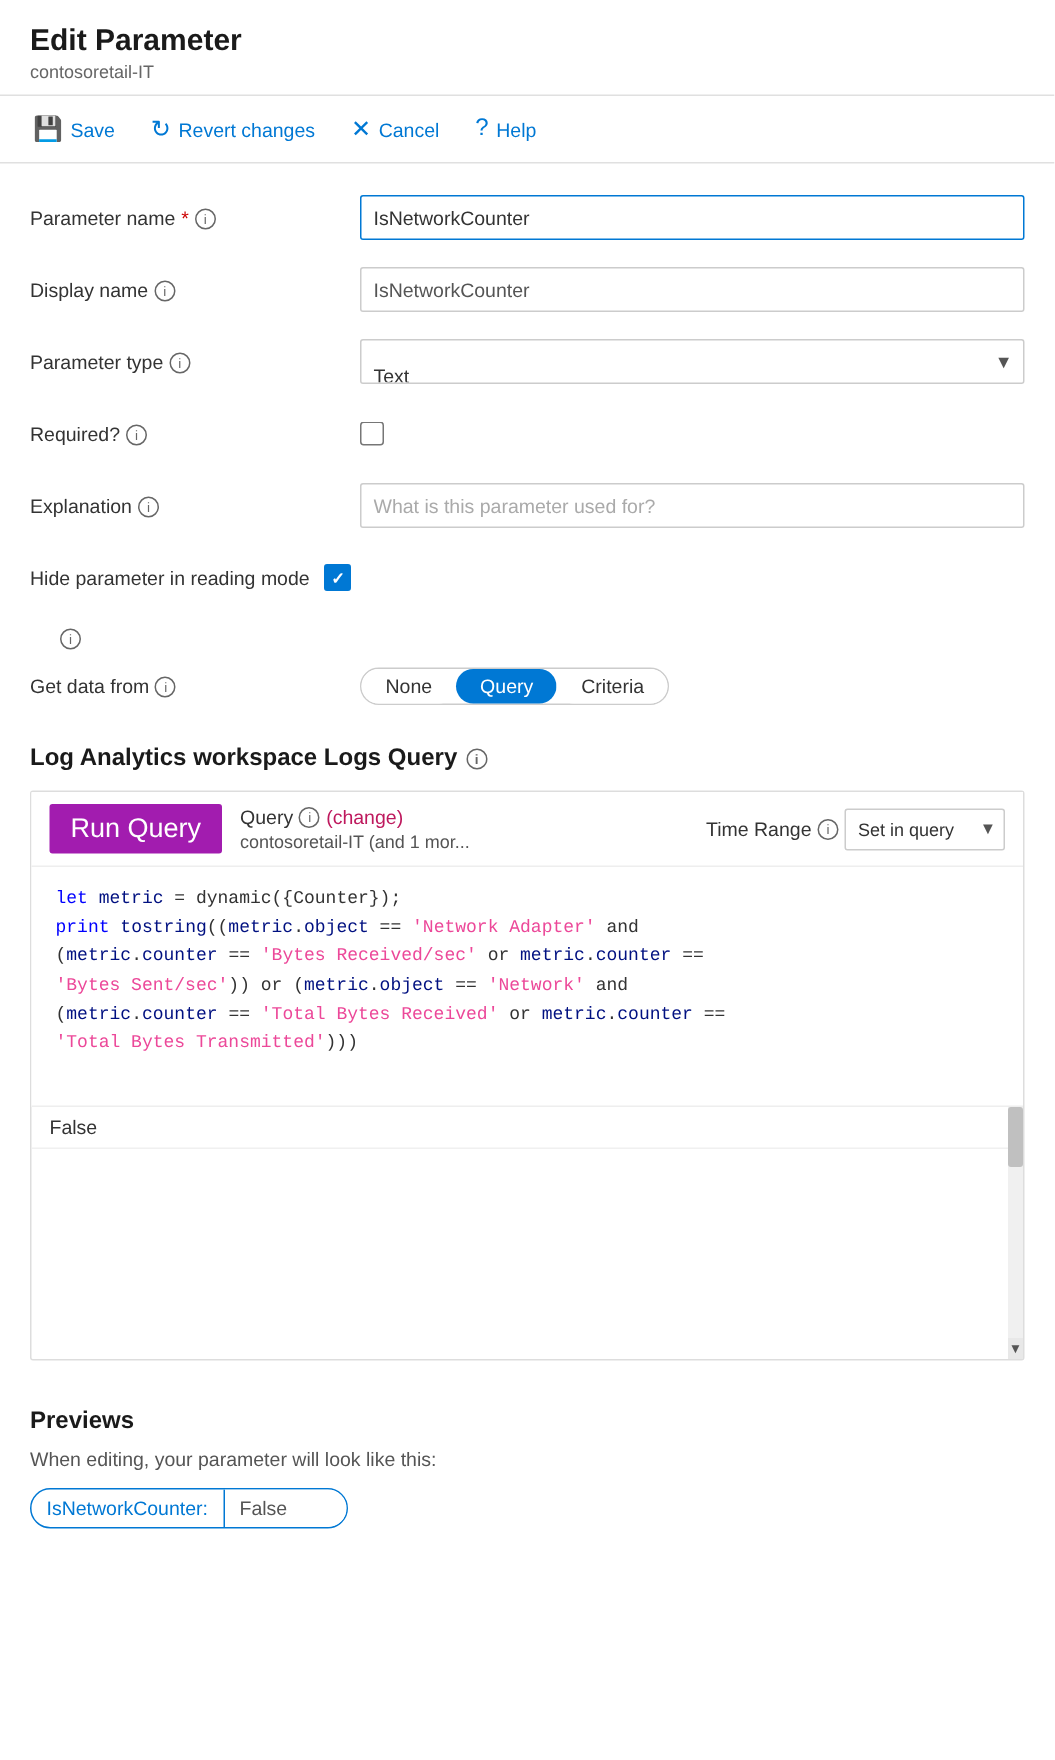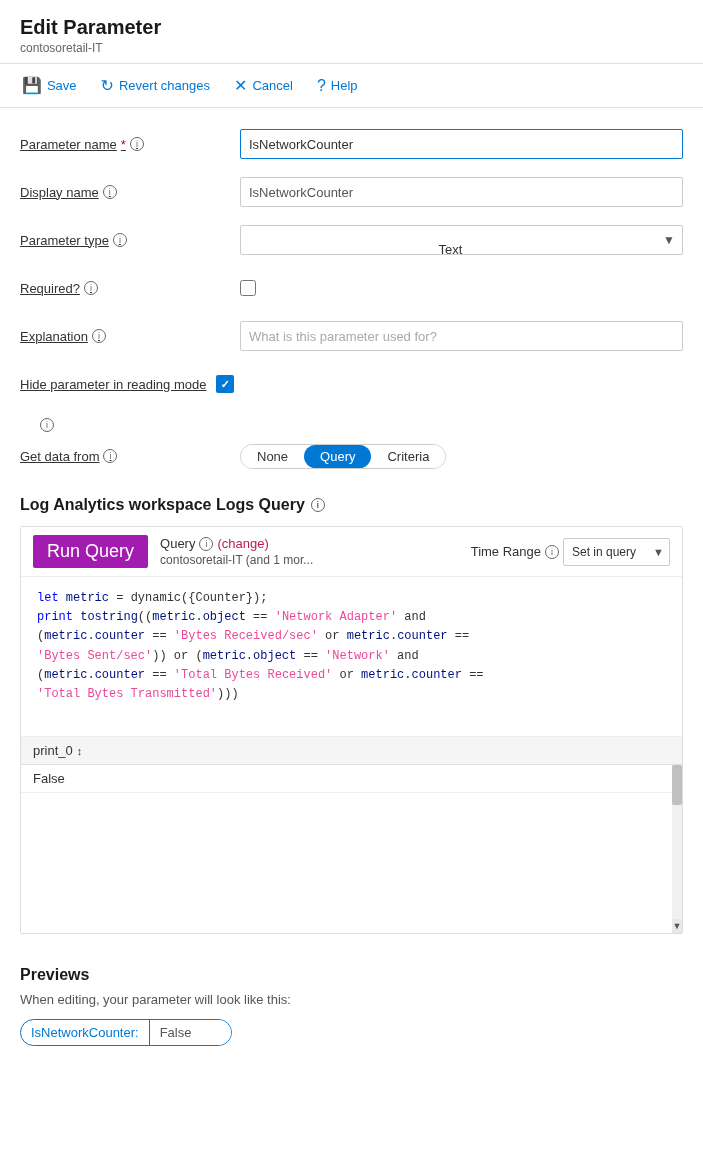--- a/index.html
+++ b/index.html
@@ -51,24 +51,23 @@
       display: flex;
       align-items: center;
       margin-bottom: 16px;
       min-height: 32px;
     }
     .form-label {
       width: 220px;
       font-size: 13px;
       color: #333;
       display: flex;
-      align-items: center;
+      align-items: flex-end;
       gap: 4px;
       flex-shrink: 0;
-      text-decoration: underline;
     }
     .required-star { color: #c00; }
     .info-icon {
       display: inline-flex;
       align-items: center;
       justify-content: center;
       width: 14px;
       height: 14px;
       border-radius: 50%;
       border: 1px solid #666;
@@ -101,21 +100,20 @@
       width: 100%;
       height: 30px;
       border: 1px solid #ccc;
       border-radius: 2px;
       padding: 16px 30px 0 8px;
       font-size: 13px;
       color: #333;
       appearance: none;
       background: #fff;
       cursor: pointer;
-      text-align: center;
     }
     .select-arrow {
       position: absolute;
       right: 8px;
       pointer-events: none;
       color: #555;
       font-size: 12px;
     }
     .checkbox-wrapper {
       display: flex;
@@ -473,26 +471,20 @@
   <div class="code-area">
     <span class="code-kw">let</span> <span class="code-var">metric</span> <span class="code-plain">= dynamic({Counter});</span><br>
     <span class="code-kw">print</span> <span class="code-var">tostring</span><span class="code-plain">((</span><span class="code-var">metric</span><span class="code-plain">.</span><span class="code-var">object</span> <span class="code-plain">==</span> <span class="code-str">'Network Adapter'</span> <span class="code-plain">and</span><br>
     <span class="code-plain">(</span><span class="code-var">metric</span><span class="code-plain">.</span><span class="code-var">counter</span> <span class="code-plain">==</span> <span class="code-str">'Bytes Received/sec'</span> <span class="code-plain">or</span> <span class="code-var">metric</span><span class="code-plain">.</span><span class="code-var">counter</span> <span class="code-plain">==</span><br>
     <span class="code-str">'Bytes Sent/sec'</span><span class="code-plain">)) or (</span><span class="code-var">metric</span><span class="code-plain">.</span><span class="code-var">object</span> <span class="code-plain">==</span> <span class="code-str">'Network'</span> <span class="code-plain">and</span><br>
     <span class="code-plain">(</span><span class="code-var">metric</span><span class="code-plain">.</span><span class="code-var">counter</span> <span class="code-plain">==</span> <span class="code-str">'Total Bytes Received'</span> <span class="code-plain">or</span> <span class="code-var">metric</span><span class="code-plain">.</span><span class="code-var">counter</span> <span class="code-plain">==</span><br>
     <span class="code-str">'Total Bytes Transmitted'</span><span class="code-plain">)))</span>
   </div>
 
   <div style="position:relative;">
-    <div class="results-header">
-      <div class="col-sort">
-        <span>print_0</span>
-        <span style="font-size:11px;">↕</span>
-      </div>
-    </div>
     <div class="results-scrollable">
       <div class="results-row">
         <span>False</span>
       </div>
       <div style="height:140px;"></div>
 
       <div class="scrollbar-track">
         <div class="scrollbar-thumb" style="top:0; height:40px;"></div>
         <div style="position:absolute; bottom:0; left:0; right:0; height:14px; background:#e8e8e8; display:flex; align-items:center; justify-content:center; font-size:9px; color:#555;">▼</div>
       </div>

